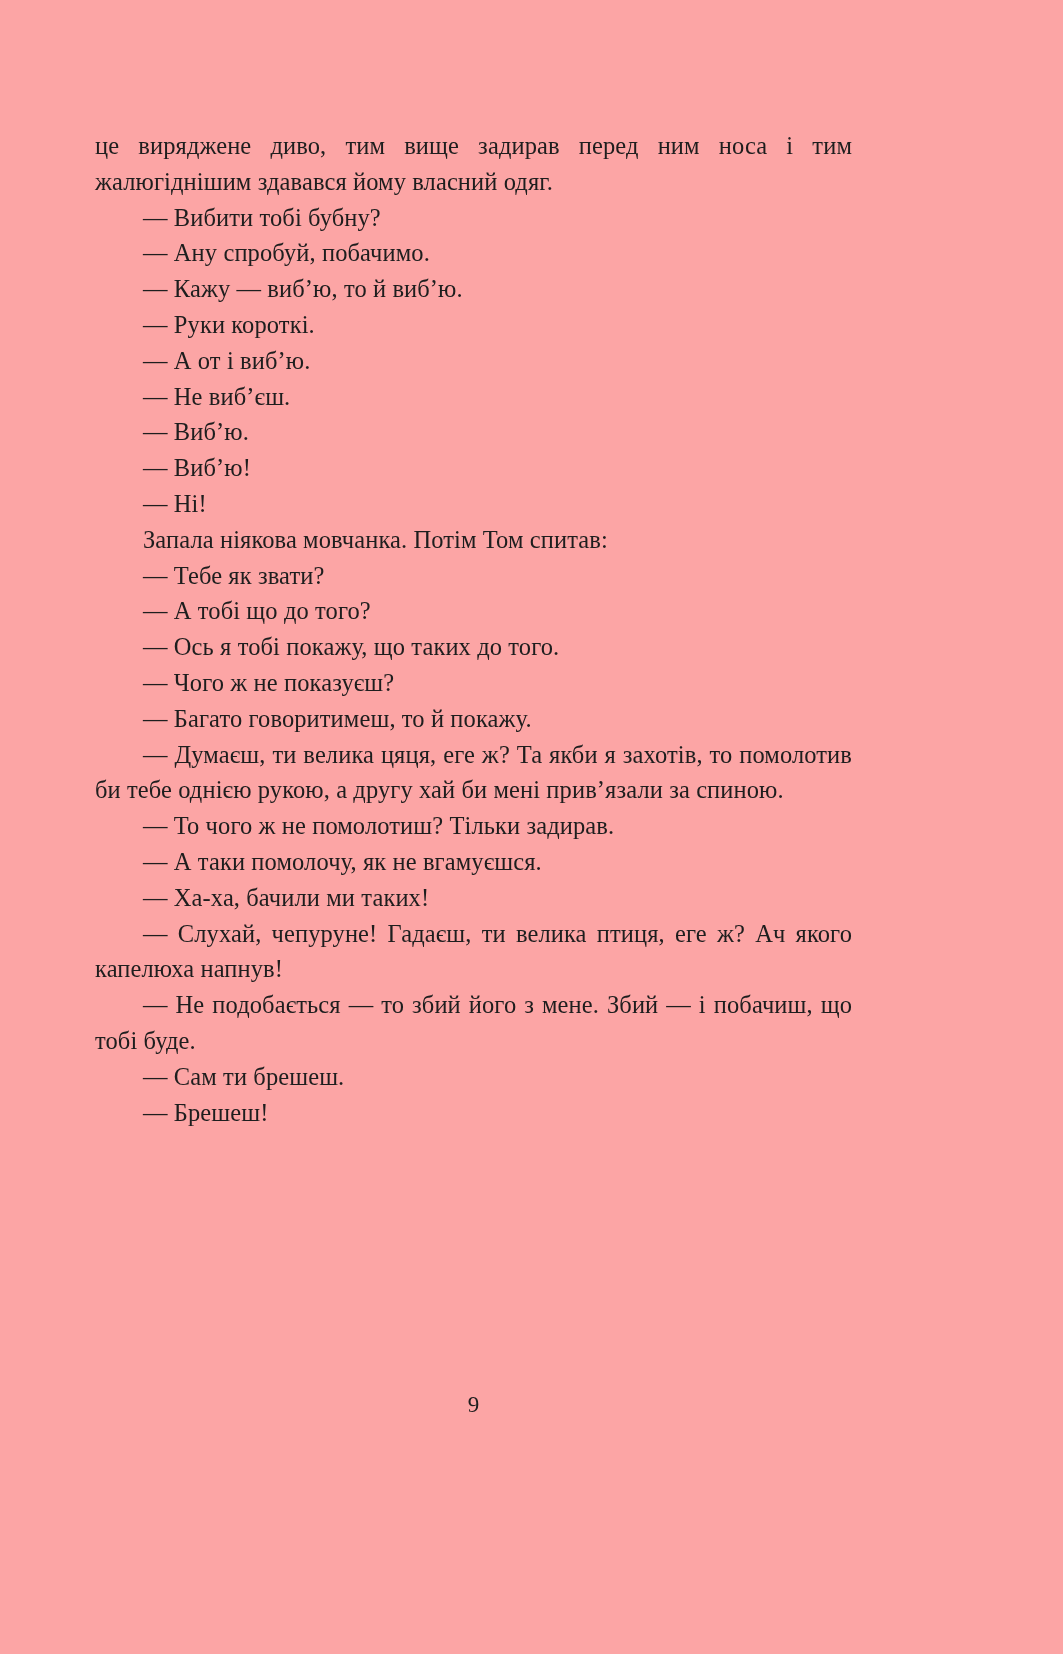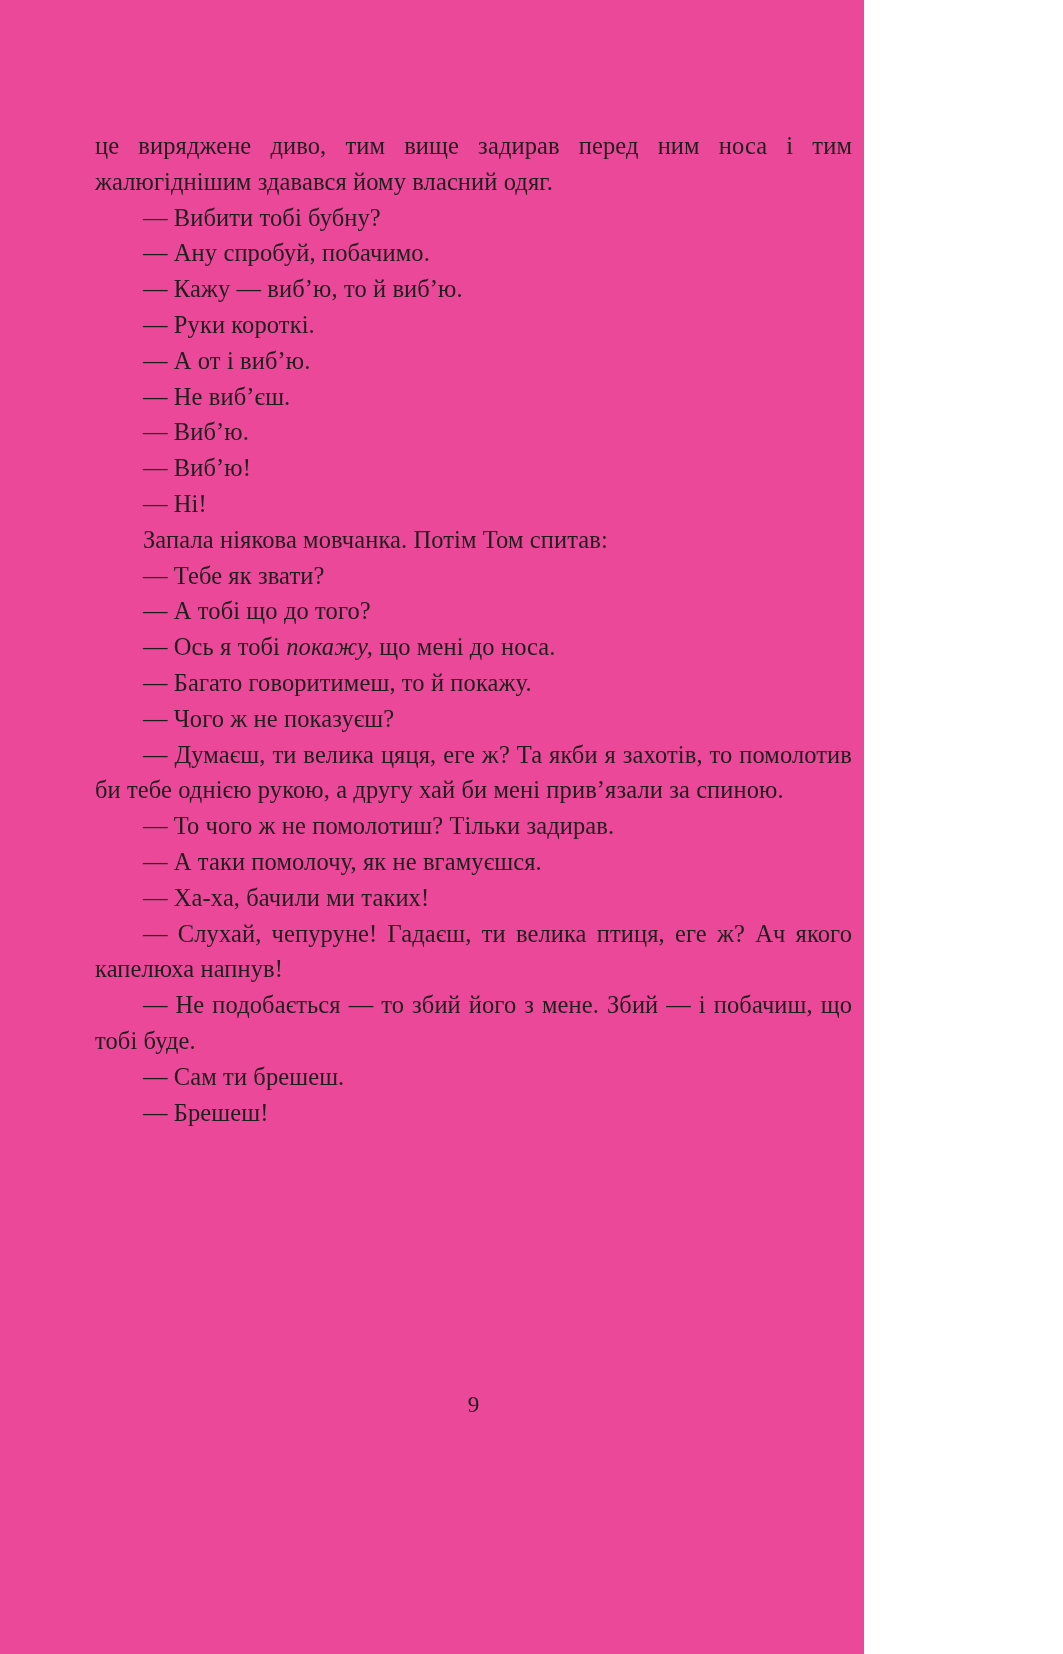--- a/index.html
+++ b/index.html
@@ -2,23 +2,23 @@
 <html><head>
 <meta charset="utf-8">
 <style>
   html, body {
     margin: 0;
     padding: 0;
     background: #ffffff;
   }
   .book-page {
     position: relative;
-    width: 864px;
+    width: 1063px;
     height: 1654px;
-    background: #ec4899;
+    background: #fca5a5;
     font-family: "Liberation Serif", "DejaVu Serif", serif;
     color: #1e1e1e;
     overflow: hidden;
   }
   .text-block {
     position: absolute;
     left: 95px;
     top: 128px;
     width: 757px;
     font-size: 24.5px;
@@ -28,21 +28,20 @@
   }
   .para {
     margin: 0;
     padding: 0;
     text-indent: 0;
   }
   .para.indent {
     text-indent: 48px;
   }
   .italic {
-    font-style: italic;
   }
   .page-number {
     position: absolute;
     left: 95px;
     top: 1390px;
     width: 757px;
     text-align: center;
     font-size: 23px;
     line-height: 30px;
   }
@@ -58,23 +57,23 @@
       <p class="para indent"><span>— Кажу — виб’ю, то й виб’ю.</span></p>
       <p class="para indent"><span>— Руки короткі.</span></p>
       <p class="para indent"><span>— А от і виб’ю.</span></p>
       <p class="para indent"><span>— Не виб’єш.</span></p>
       <p class="para indent"><span>— Виб’ю.</span></p>
       <p class="para indent"><span>— Виб’ю!</span></p>
       <p class="para indent"><span>— Ні!</span></p>
       <p class="para indent"><span>Запала ніякова мовчанка. Потім Том спитав:</span></p>
       <p class="para indent"><span>— Тебе як звати?</span></p>
       <p class="para indent"><span>— А тобі що до того?</span></p>
-      <p class="para indent"><span>— Ось я тобі </span><span class="italic">покажу,</span><span> що мені до носа.</span></p>
+      <p class="para indent"><span>— Ось я тобі </span><span class="italic">покажу,</span><span> що таких до того.</span></p>
+      <p class="para indent"><span>— Чого ж не показуєш?</span></p>
       <p class="para indent"><span>— Багато говоритимеш, то й покажу.</span></p>
-      <p class="para indent"><span>— Чого ж не показуєш?</span></p>
       <p class="para indent"><span>— Думаєш, ти велика цяця, еге ж? Та якби я захотів, то помолотив би тебе однією рукою, а другу хай би мені прив’язали за спиною.</span></p>
       <p class="para indent"><span>— То чого ж не помолотиш? Тільки задирав.</span></p>
       <p class="para indent"><span>— А таки помолочу, як не вгамуєшся.</span></p>
       <p class="para indent"><span>— Ха-ха, бачили ми таких!</span></p>
       <p class="para indent"><span>— Слухай, чепуруне! Гадаєш, ти велика птиця, еге ж? Ач якого капелюха напнув!</span></p>
       <p class="para indent"><span>— Не подобається — то збий його з мене. Збий — і побачиш, що тобі буде.</span></p>
       <p class="para indent"><span>— Сам ти брешеш.</span></p>
       <p class="para indent"><span>— Брешеш!</span></p>
     </div>
   <div class="page-number">9</div>

